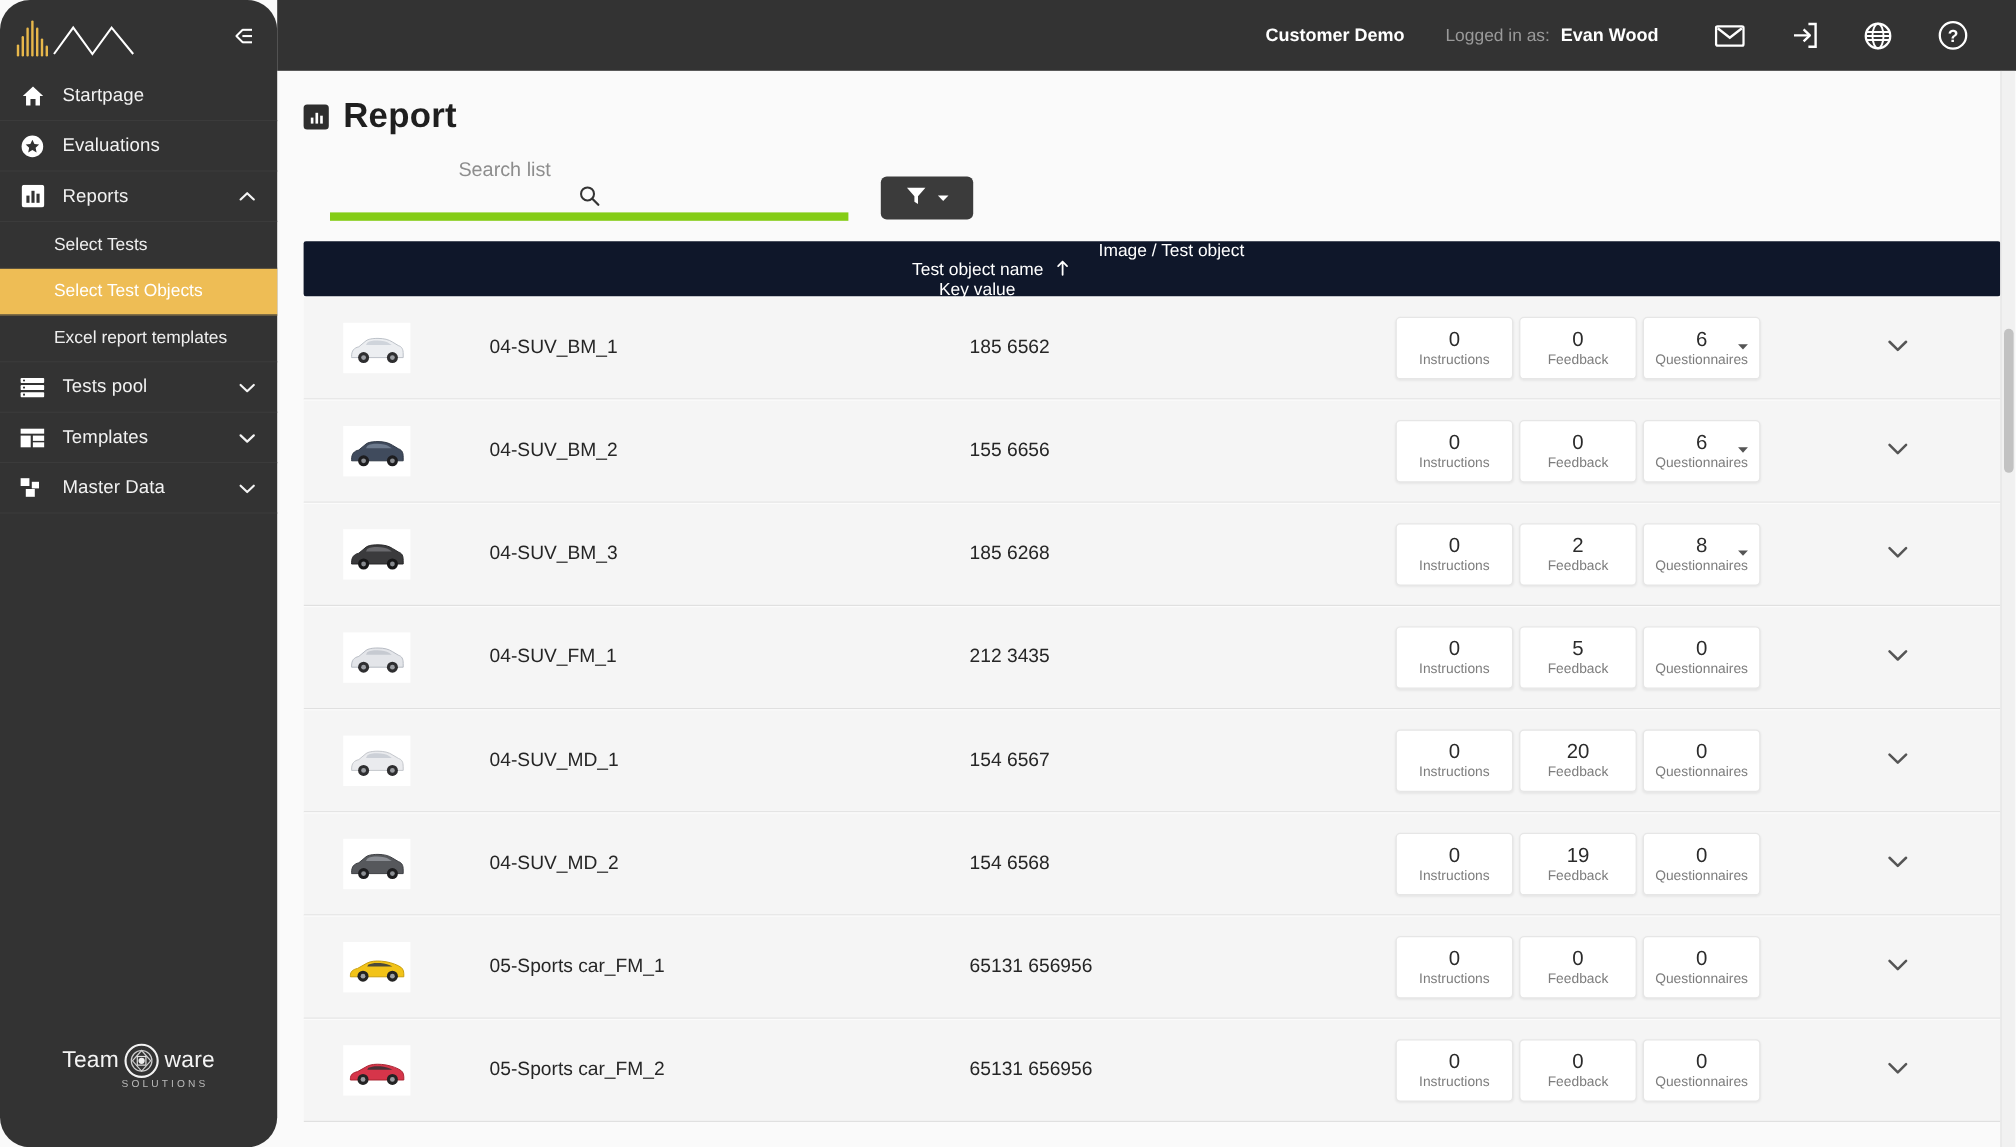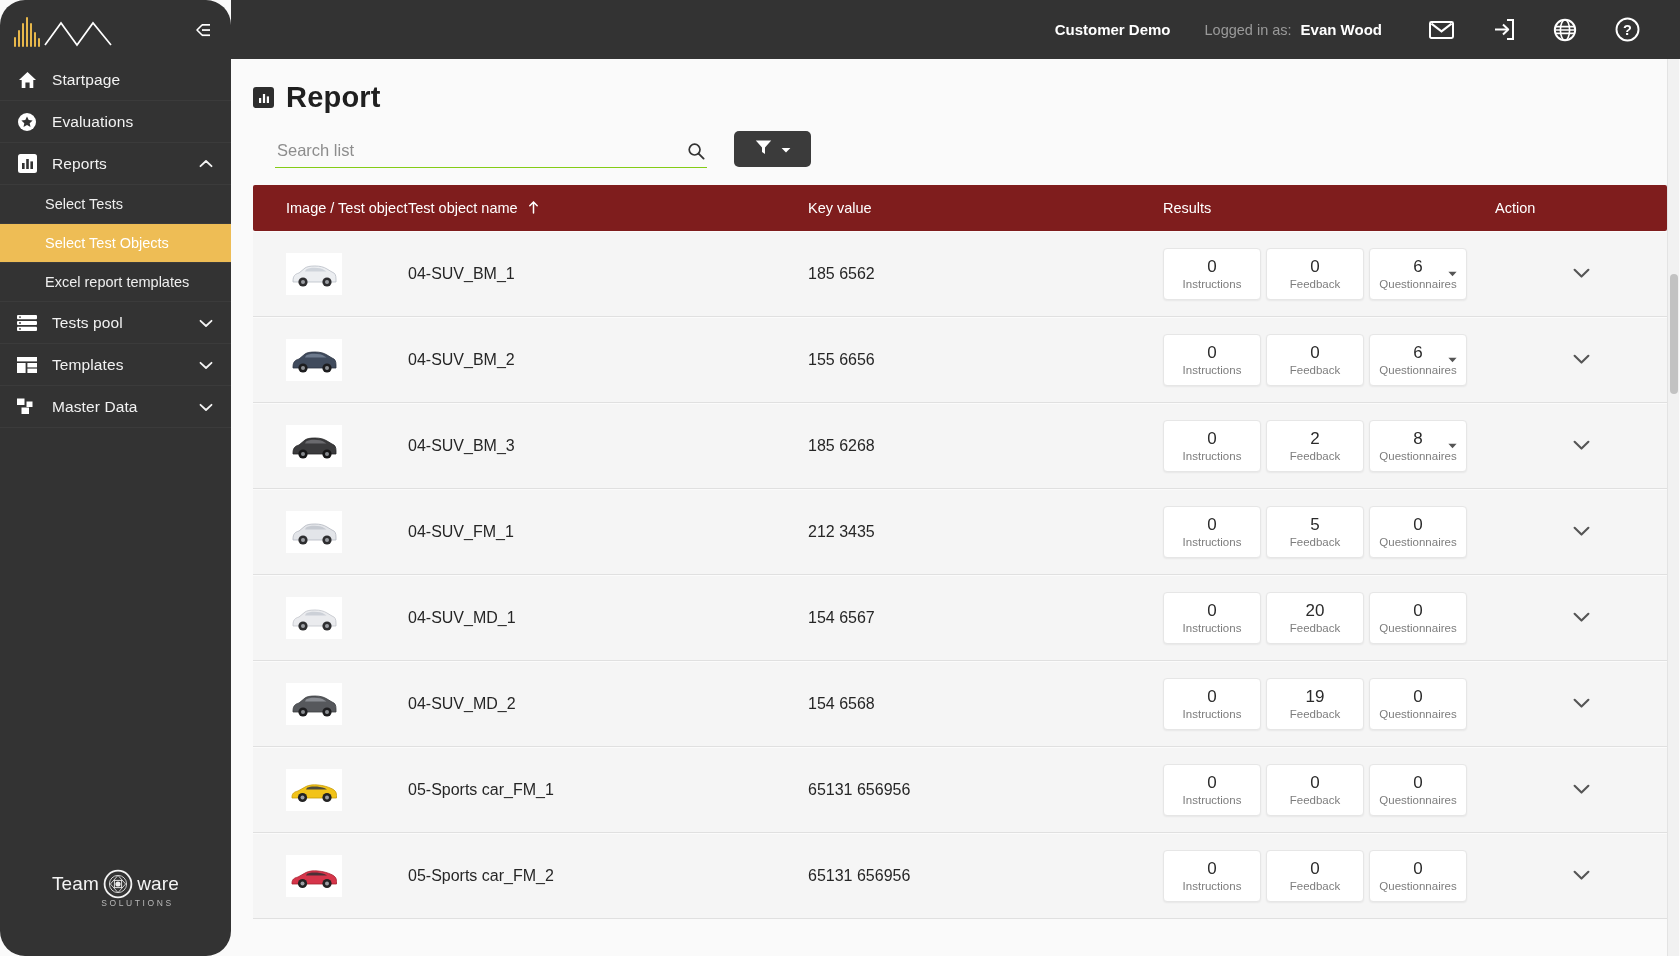--- a/index.html
+++ b/index.html
@@ -85,40 +85,40 @@
   .page-title { display: flex; align-items: center; gap: 12px; }
   .pt-badge {
     width: 21px; height: 21px; background: #2e2e2e; border-radius: 3px;
     display: flex; align-items: center; justify-content: center;
   }
   .pt-text { font-size: 29px; font-weight: bold; color: #1f1f1f; letter-spacing: .2px; }
 
   .toolbar { display: flex; align-items: flex-end; margin-top: 17px; padding-left: 22px; gap: 27px; }
   .search-wrap {
     width: 432px; position: relative;
-    border-bottom: 1px solid #84cc16; padding-bottom: 5px;
-    display: flex; align-items: center;
+    border-bottom: 7px solid #84cc16; padding-bottom: 5px;
+    display: flex; align-items: center; flex-direction: column;
   }
   .search-input {
     flex: 1 1 auto; border: none; outline: none; background: transparent;
     font-family: "Liberation Sans", sans-serif; font-size: 16.5px; color: #333;
     padding: 2px 0 2px 2px;
   }
   .search-input::placeholder { color: #8d8d8d; }
   .search-ic { width: 22px; display: flex; align-items: center; justify-content: center; cursor: pointer; }
   .filter-btn {
     background: #3b3b3b; border-radius: 5px; height: 36px; width: 77px;
     display: flex; align-items: center; justify-content: center; gap: 9px;
     cursor: pointer; margin-bottom: 1px;
   }
 
   .table-area { margin: 17px 0 0 0; padding: 0 13px 0 22px; position: relative; }
   .thead {
-    background: #7f1d1d; height: 46px; border-radius: 2px;
-    display: flex; align-items: center; color: #ffffff; font-size: 14.5px;
+    background: #0f172a; height: 46px; border-radius: 2px;
+    display: flex; align-items: center; color: #ffffff; font-size: 14.5px; flex-direction: column;
   }
   .col-img  { width: 155px; min-width: 155px; padding-left: 33px; }
   .col-name { width: 400px; min-width: 400px; }
   .col-key  { width: 355px; min-width: 355px; }
   .col-res  { flex: 1 1 auto; }
   .col-act  { width: 172px; min-width: 172px; }
   .sort-ic { display: inline-block; margin-left: 6px; vertical-align: -1px; }
 
   .rows-viewport {
     height: 700px; overflow: hidden; position: relative;

